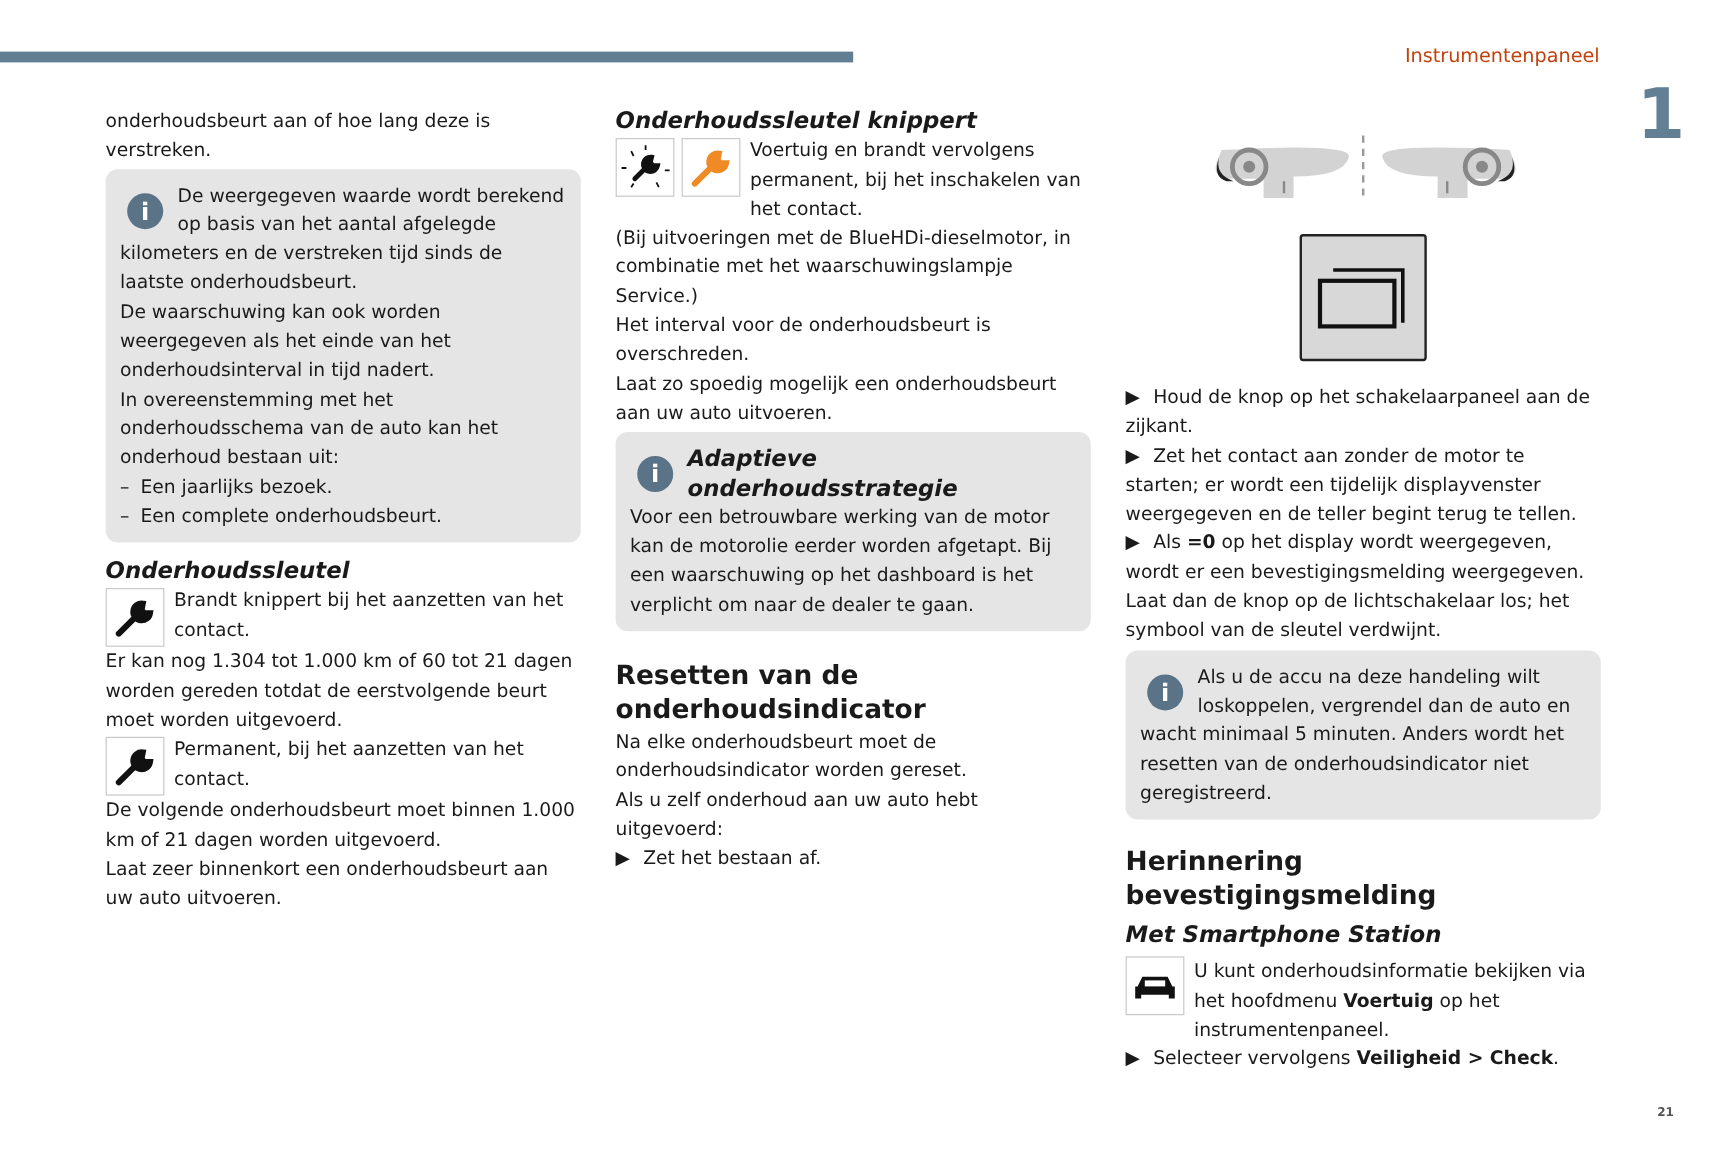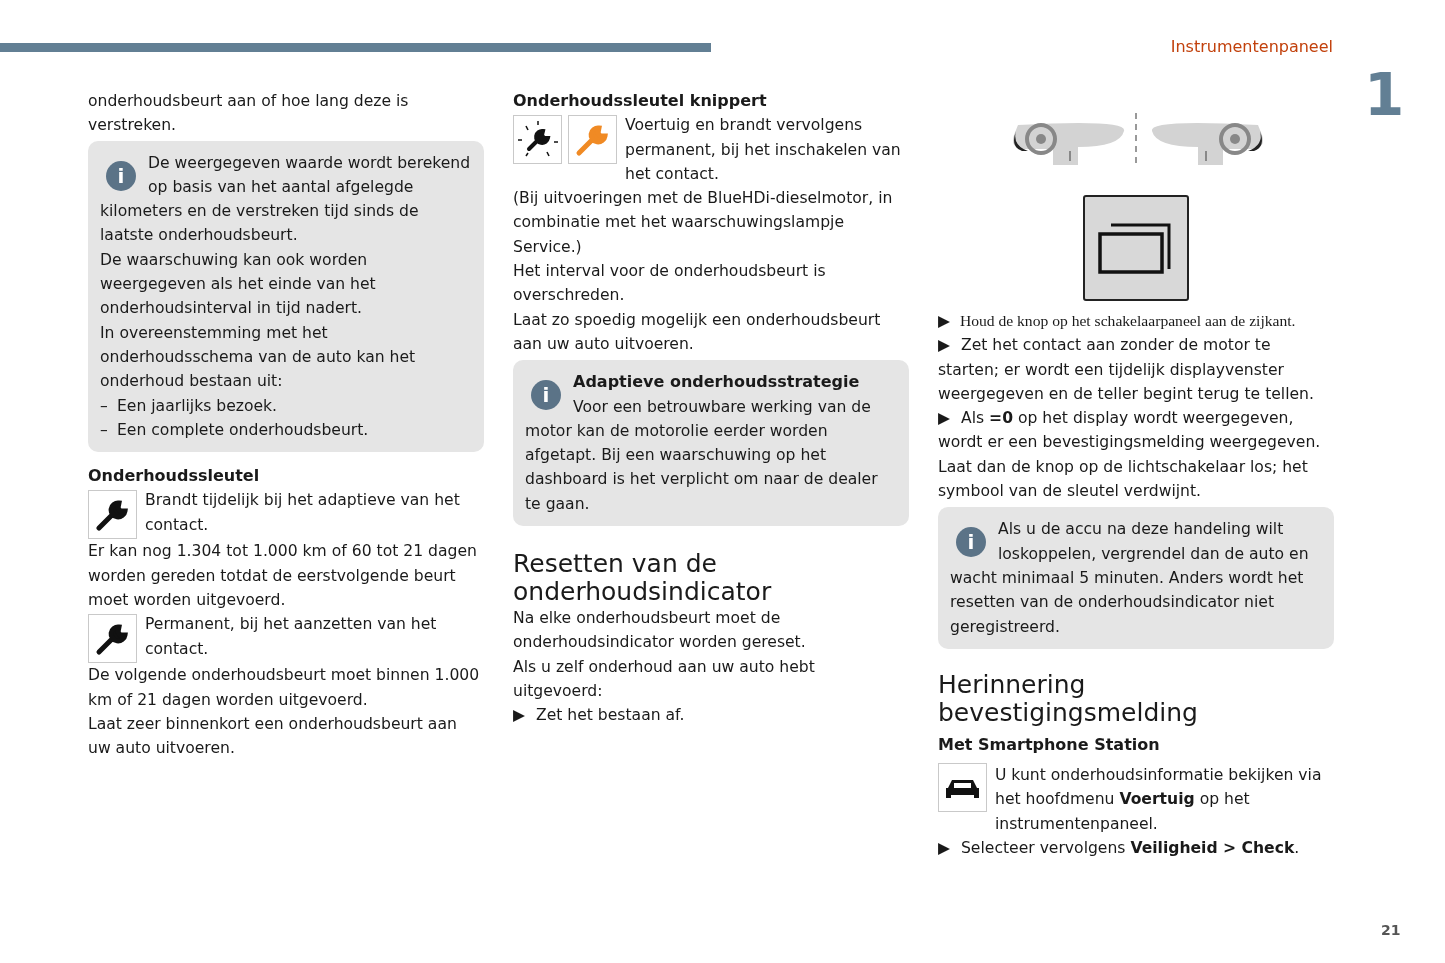--- a/index.html
+++ b/index.html
@@ -1,32 +1,32 @@
 <!DOCTYPE html>
 <html><head>
 <meta charset="utf-8">
 <style>
   html, body { margin:0; padding:0; background:#ffffff; }
   body { width:1445px; height:963px; position:relative; overflow:hidden;
          font-family:"DejaVu Sans", sans-serif; color:#1a1a1a; }
   .topbar { position:absolute; left:0; top:43px; width:711px; height:9px; background:#627f94; }
   .section-title { position:absolute; right:112px; top:37px; font-size:16px; color:#c2410c; }
   .chapter-num { position:absolute; left:1364px; top:66px; font-size:58px; font-weight:bold; color:#627f94; line-height:1; }
-  .page-num { position:absolute; left:1381px; top:922px; font-size:14px; font-weight:bold; color:#555; }
+  .page-num { position:absolute; left:1381px; top:922px; font-size:10px; font-weight:bold; color:#555; }
   .col { position:absolute; width:396px; font-size:15.6px; line-height:24.3px; }
   .col1 { left:88px; top:89px; }
   .col2 { left:513px; top:89px; }
   .col3 { left:938px; top:107px; }
   p { margin:0; }
   .info { background:#e5e5e5; border-radius:10px; padding:10px 12px 10px 12px; margin:3px 0 0 0; }
   .info-icon { float:left; width:30px; height:30px; border-radius:50%; background:#5b7387;
                color:#fff; font-weight:bold; font-size:20px; text-align:center; line-height:30px;
                margin:10px 12px 4px 6px; }
-  .h3 { font-weight:bold; font-size:16px; }
-  .h2 { font-weight:normal; font-size:25px; line-height:28px; }
+  .h3 { font-weight:bold; font-size:19px;font-style:italic; }
+  .h2 { font-weight:bold; font-size:22px; line-height:28px; }
   .ico { float:left; width:47px; height:47px; border:1px solid #c9c9c9; margin:2px 8px 0 0; position:relative; }
   .ico svg { position:absolute; left:0; top:0; }
   .clr { clear:both; }
   .arrow { display:inline-block; width:18px; }
   b { font-weight:bold; }
   .dash { display:inline-block; width:17px; }
 </style>
 </head>
 <body>
 
@@ -45,21 +45,21 @@
     <p>In overeenstemming met het onderhoudsschema van de auto kan het onderhoud bestaan uit:</p>
     <p><span class="dash">–</span><span>Een jaarlijks bezoek.</span></p>
     <p><span class="dash">–</span><span>Een complete onderhoudsbeurt.</span></p>
   </div>
   <p class="h3" style="margin-top:12px;">Onderhoudssleutel</p>
   <div class="ico">
     <svg width="47" height="47" viewBox="0 0 47 47">
         <path d="M10 37 L24 23 M30 12 a7 7 0 1 0 6 8 l-5 0 l-2 -3 z" stroke="#111" stroke-width="5" fill="#111" stroke-linecap="round"></path>
       </svg>
   </div>
-  <p>Brandt tijdelijk bij het adaptieve van het contact.</p>
+  <p>Brandt knippert bij het aanzetten van het contact.</p>
   <div class="clr"></div>
   <p>Er kan nog 1.304 tot 1.000 km of 60 tot 21 dagen worden gereden totdat de eerstvolgende beurt moet worden uitgevoerd.</p>
   <div class="ico">
     <svg width="47" height="47" viewBox="0 0 47 47">
         <path d="M10 37 L24 23 M30 12 a7 7 0 1 0 6 8 l-5 0 l-2 -3 z" stroke="#111" stroke-width="5" fill="#111" stroke-linecap="round"></path>
       </svg>
   </div>
   <p>Permanent, bij het aanzetten van het contact.</p>
   <div class="clr"></div>
   <p>De volgende onderhoudsbeurt moet binnen 1.000 km of 21 dagen worden uitgevoerd.</p>
@@ -117,21 +117,21 @@
       <circle cx="297" cy="32" r="5" fill="#888"></circle>
       <line x1="268" y1="44" x2="268" y2="54" stroke="#888" stroke-width="2"></line>
     </svg>
   </div>
   <div style="margin:18px 0 0 145px; width:102px; height:102px; border:2px solid #222; border-radius:3px; background:#d8d8d8; position:relative;">
     <svg width="102" height="102" viewBox="0 0 102 102">
       <polyline points="26,28 84,28 84,72" fill="none" stroke="#111" stroke-width="3"></polyline>
       <rect x="15" y="37" width="62" height="38" fill="none" stroke="#111" stroke-width="3.5"></rect>
     </svg>
   </div>
-  <p style="margin-top:8px;font-family:Liberation Serif, serif;"><span class="arrow">▶</span> <span>Houd de knop op het schakelaarpaneel aan de zijkant.</span></p>
+  <p style="margin-top:18px;"><span class="arrow">▶</span> <span>Houd de knop op het schakelaarpaneel aan de zijkant.</span></p>
   <p><span class="arrow">▶</span> <span>Zet het contact aan zonder de motor te starten; er wordt een tijdelijk displayvenster weergegeven en de teller begint terug te tellen.</span></p>
   <p><span class="arrow">▶</span> <span>Als </span><b>=0</b><span> op het display wordt weergegeven, wordt er een bevestigingsmelding weergegeven. Laat dan de knop op de lichtschakelaar los; het symbool van de sleutel verdwijnt.</span></p>
   <div class="info" style="margin-top:4px;">
     <div class="info-icon">i</div>
     <p>Als u de accu na deze handeling wilt loskoppelen, vergrendel dan de auto en wacht minimaal 5 minuten. Anders wordt het resetten van de onderhoudsindicator niet geregistreerd.</p>
   </div>
   <p class="h2" style="margin-top:22px;">Herinnering bevestigingsmelding</p>
   <p class="h3" style="margin-top:6px;">Met Smartphone Station</p>
   <div class="ico" style="margin-top:6px;">
     <svg width="47" height="47" viewBox="0 0 47 47">

